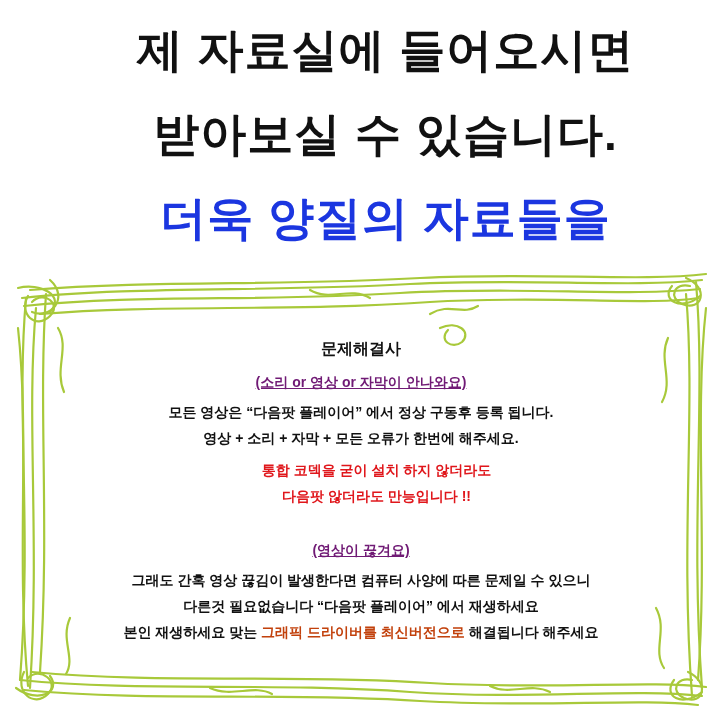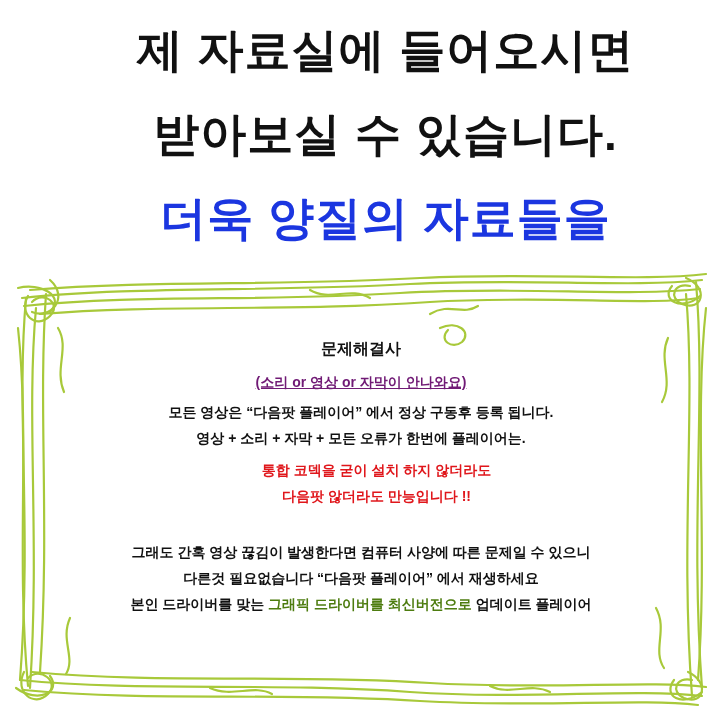--- a/index.html
+++ b/index.html
@@ -88,21 +88,21 @@
     color: #e0161b;
     margin-left: 31px;
   }
   .spacer-lg {
     height: 30px;
   }
   .spacer-sm {
     height: 6px;
   }
   .inline-red {
-    color: #4d7c0f;
+    color: #c2410c;
     margin-top: 39px;
   }
 </style>
 </head>
 <body>
 
 <div class="page">
 
   <div class="headline">
     <div class="headline-line">제 자료실에 들어오시면</div>
@@ -156,27 +156,28 @@
         <path d="M480 418 C 500 428, 520 414, 540 424"></path>
       </g>
     </svg>
   </div>
 
   <div class="content">
     <div class="blk-title">문제해결사</div>
 
     <div class="sub-head">(소리 or 영상 or 자막이 안나와요)</div>
     <div class="body-line">모든 영상은 “다음팟 플레이어” 에서 정상 구동후 등록 됩니다.</div>
-    <div class="body-line">영상 + 소리 + 자막 + 모든 오류가 한번에 플레이어는.</div>
+    <div class="body-line">영상 + 소리 + 자막 + 모든 오류가 한번에 해주세요.</div>
     <div class="spacer-sm"></div>
     <div class="body-line red">통합 코덱을 굳이 설치 하지 않더라도</div>
     <div class="body-line red">다음팟 않더라도 만능입니다 !!</div>
 
     <div class="spacer-lg"></div>
 
+    <div class="sub-head">(영상이 끊겨요)</div>
     <div class="body-line">그래도 간혹 영상 끊김이 발생한다면 컴퓨터 사양에 따른 문제일 수 있으니</div>
     <div class="body-line">다른것 필요없습니다  “다음팟 플레이어” 에서 재생하세요</div>
     <div class="body-line">
-      <span>본인 드라이버를 맞는 </span><span class="inline-red">그래픽 드라이버를 최신버전으로</span><span> 업데이트 플레이어</span>
+      <span>본인 재생하세요 맞는 </span><span class="inline-red">그래픽 드라이버를 최신버전으로</span><span> 해결됩니다 해주세요</span>
     </div>
   </div>
 
 </div>
 
 </body></html>

